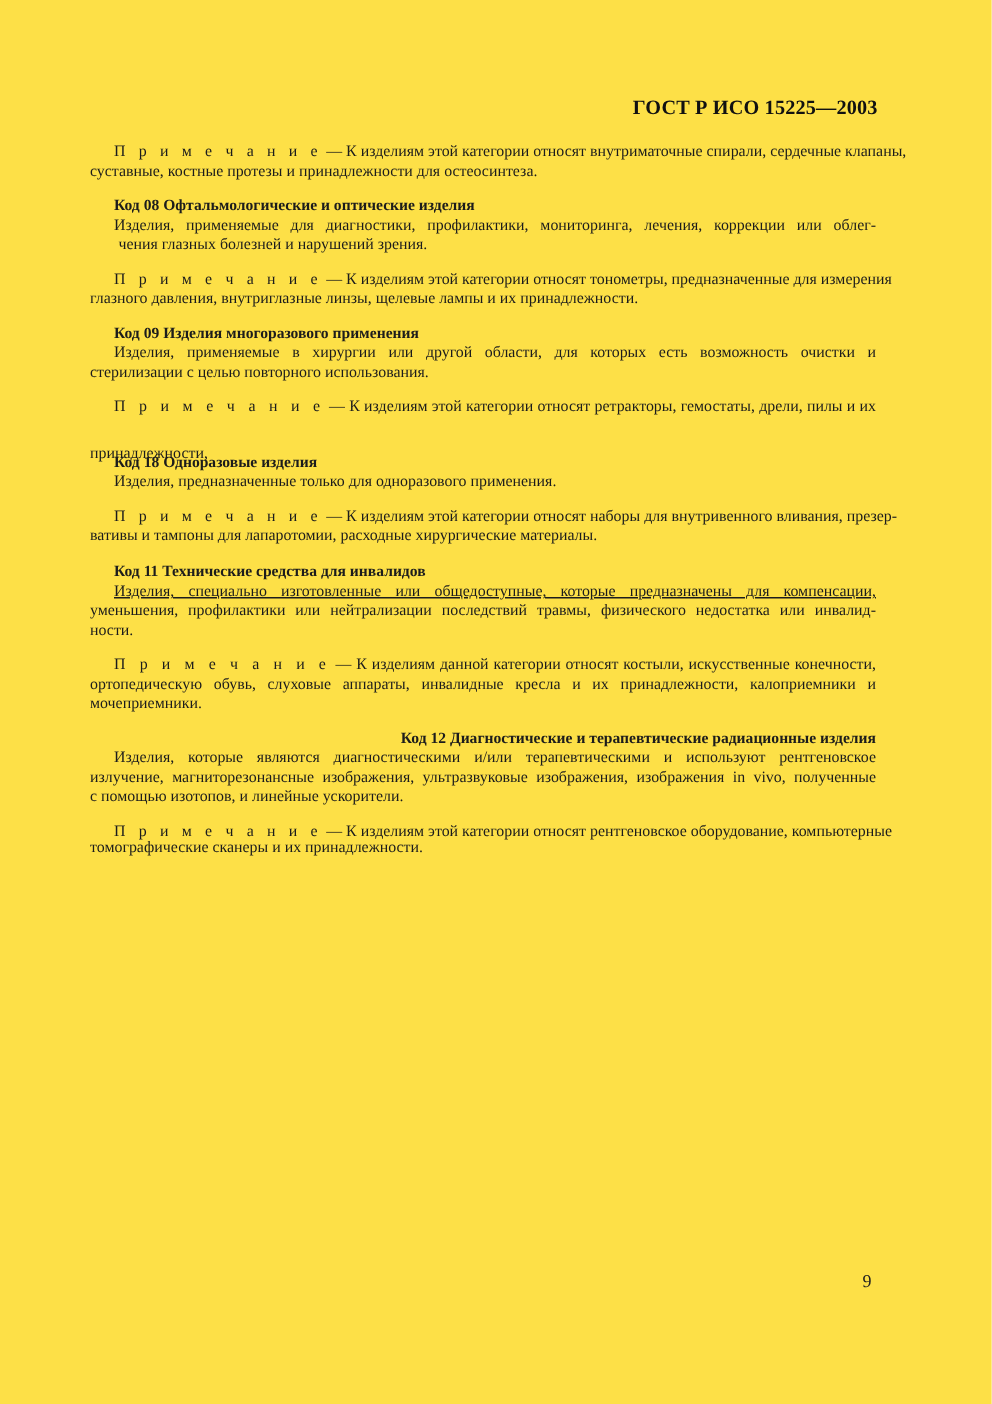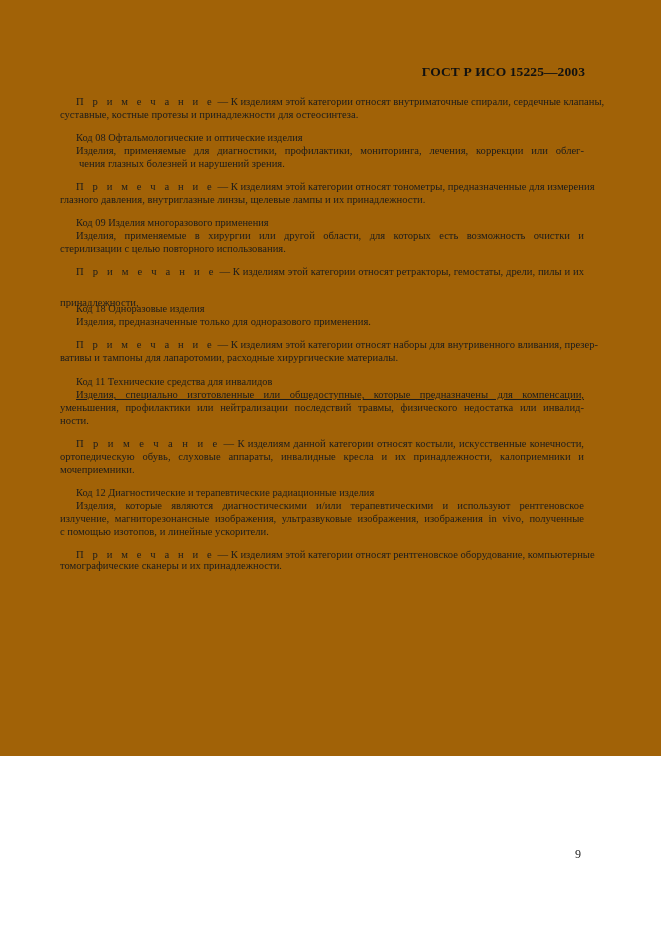--- a/index.html
+++ b/index.html
@@ -11,22 +11,22 @@
       width: 661px;
       height: 936px;
       position: relative;
       overflow: hidden;
       font-family: "Liberation Serif", "DejaVu Serif", serif;
       color: #1a1a1a;
     }
     .page {
       position: absolute;
       left: 0; top: 0;
-      width: 661px; height: 756px;
-      background: #a16207;
+      width: 661px; height: 936px;
+      background: #fde047;
     }
     .header {
       position: absolute;
       top: 64px;
       right: 76px;
       font-weight: bold;
       font-size: 13.5px;
       letter-spacing: 0.1px;
       color: #111;
     }
@@ -44,21 +44,21 @@
       line-height: 13px;
       white-space: nowrap;
       color: #1c1c1c;
     }
     .line.justify {
       text-align: justify;
       text-align-last: justify;
     }
     .line.indent { padding-left: 16px; width: 508px; }
     .line.heading {
-      font-weight: normal;
+      font-weight: bold;
       padding-left: 16px;
       width: 508px;
       font-size: 10.4px;
     }
     .spaced { letter-spacing: 3.1px; }
     .page-number {
       position: absolute;
       top: 847px;
       left: 575px;
       font-size: 12px;
@@ -107,21 +107,21 @@
         <div class="line indent justify" style="top: 388px; text-decoration: underline;">Изделия, специально изготовленные или общедоступные, которые предназначены для компенсации,</div>
         <div class="line justify" style="top: 401px;">уменьшения, профилактики или нейтрализации последствий травмы, физического недостатка или инвалид-</div>
         <div class="line" style="top: 414px;">ности.</div>
       </div>
       <div>
         <div class="line indent justify" style="top: 437px;"><span class="spaced">П р и м е ч а н и е</span><span> — К изделиям данной категории относят костыли, искусственные конечности,</span></div>
         <div class="line justify" style="top: 450px;">ортопедическую обувь, слуховые аппараты, инвалидные кресла и их принадлежности, калоприемники и</div>
         <div class="line" style="top: 463px;">мочеприемники.</div>
       </div>
       <div>
-        <div class="line heading" style="top: 486px;">Код 12 Диагностические и терапевтические радиационные изделия</div>
+        <div class="line heading" style="top: 486px; text-align: right;">Код 12 Диагностические и терапевтические радиационные изделия</div>
         <div class="line indent justify" style="top: 499px;">Изделия, которые являются диагностическими и/или терапевтическими и используют рентгеновское</div>
         <div class="line justify" style="top: 512px;">излучение, магниторезонансные изображения, ультразвуковые изображения, изображения in vivo, полученные</div>
         <div class="line" style="top: 525px;">с помощью изотопов, и линейные ускорители.</div>
       </div>
       <div>
         <div class="line indent justify" style="top: 548px;"><span class="spaced">П р и м е ч а н и е</span><span> — К изделиям этой категории относят рентгеновское оборудование, компьютерные</span></div>
         <div class="line" style="top: 559px;">томографические сканеры и их принадлежности.</div>
       </div>
     </div>
 

